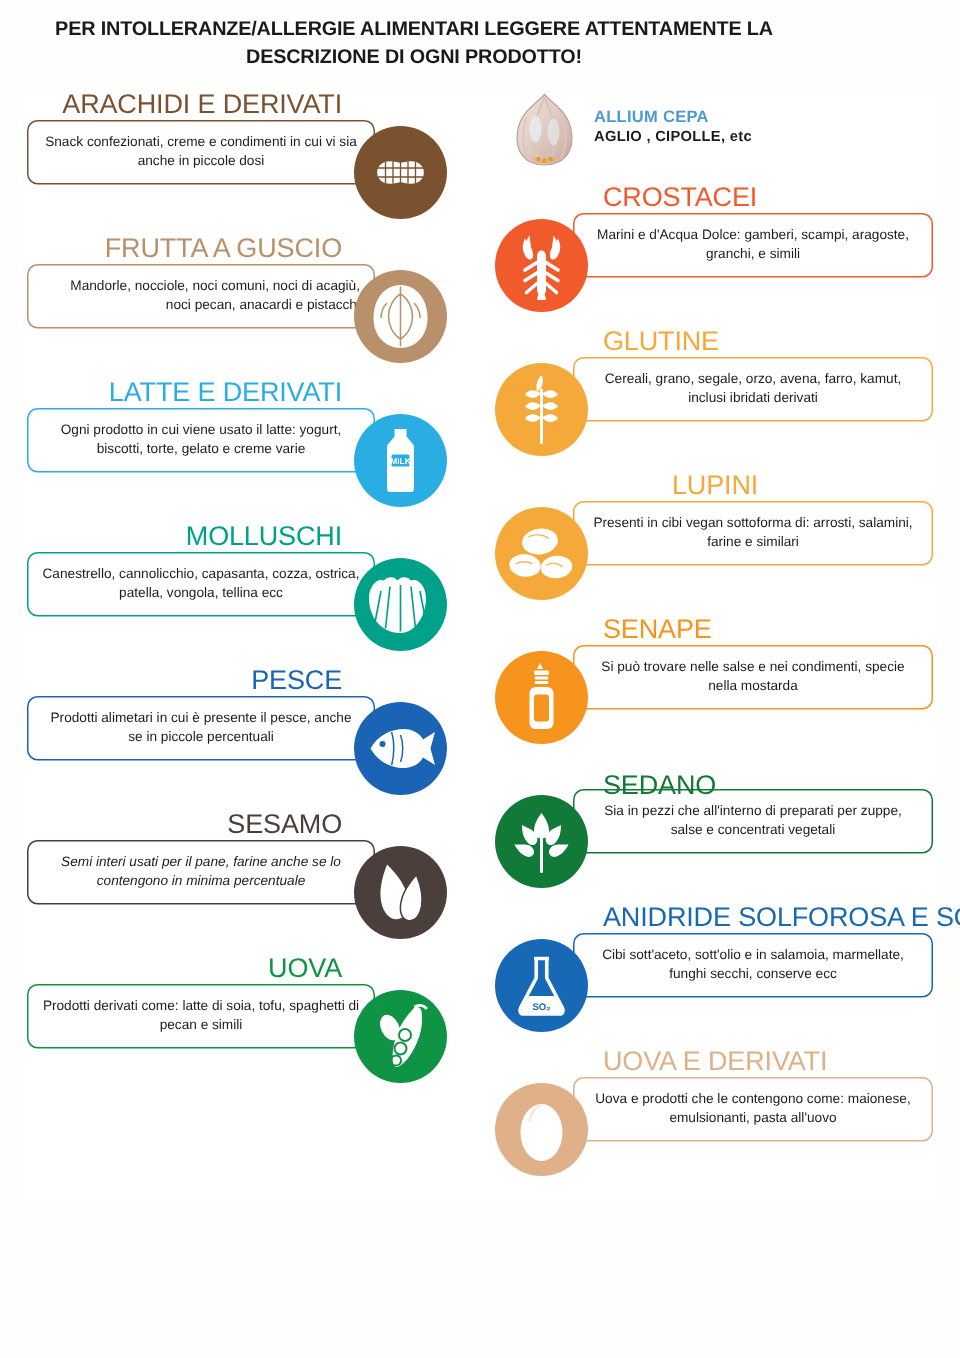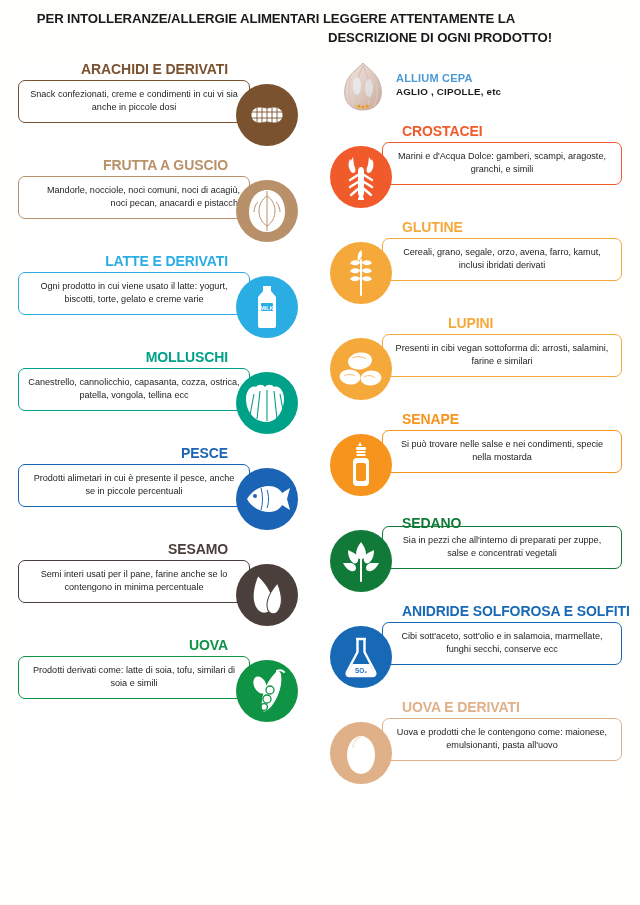--- a/index.html
+++ b/index.html
@@ -11,21 +11,21 @@
   }
   #root { position: relative; width: 640px; height: 905px; background: #fefefc; }
 
   
   .title {
     position: absolute; left: 0; top: 9px; width: 552px;
     text-align: center;
     font-size: 13.2px; font-weight: bold; letter-spacing: -0.1px;
     color: #1a1a1a; line-height: 19px;
   }
-  .title .l2 { display: block; text-align: right; }
+  .title .l2 { display: block; }
 
   
   .card {
     position: absolute; left: 12px; top: 62px;
     width: 616px; height: 740px;
     background: #ffffff;
   }
 
   
   .col { position: absolute; top: 0; }
@@ -54,21 +54,21 @@
   .row { position: absolute; width: 100%; height: 96px; }
 
   .circ {
     position: absolute; width: 62px; height: 62px; border-radius: 50%;
     top: 22px; display: flex; align-items: center; justify-content: center;
   }
   .circ svg { display: block; }
 
   .hdr {
     position: absolute; top: 0px;
-    font-size: 14px; font-weight: bold; letter-spacing: -0.1px;
+    font-size: 18px; font-weight: normal; letter-spacing: -0.1px;
     line-height: 15px; white-space: nowrap;
   }
 
   .bubble {
     position: absolute; top: 18px;
     border: 1.6px solid #888; border-radius: 7px;
     background: #fff;
     padding: 7px 9px 8px 9px;
     font-size: 9.1px; line-height: 13.2px;
     color: #1d1d1d; text-align: center;
@@ -172,34 +172,34 @@
               </g>
         <circle cx="12" cy="13" r="2" fill="#1b63b5"></circle>
         <g fill="none" stroke="#1b63b5" stroke-width="1">
                 <path d="M18 5c2 6 2 16 0 22M24 7c2 5 2 13 0 18"></path>
               </g>
             </svg>
           </div>
           <div class="hdr" style="color: rgb(27, 99, 181);">PESCE</div>
         </div>
         <div class="row" style="top: 480px;">
-          <div class="bubble" style="border-color: rgb(74, 63, 58);">Semi interi usati per il pane, farine anche se lo contengono in minima percentuale</div>
+          <div class="bubble" style="border-color: rgb(74, 63, 58); font-style: italic;">Semi interi usati per il pane, farine anche se lo contengono in minima percentuale</div>
           <div class="circ" style="background: rgb(74, 63, 58);">
             <svg width="38" height="44" viewBox="0 0 38 44">
               <g fill="#ffffff">
         <path d="M14 3c-6 9-9 17-9 24 0 8 4 13 9 13s9-5 9-13c0-7-3-15-9-24z" transform="rotate(-12 14 22)"></path>
         <path d="M27 10c-5 8-7 14-7 20 0 7 3 11 7 11s7-4 7-11c0-6-2-12-7-20z" transform="rotate(10 27 25)"></path>
               </g>
         <path d="M27 10c-5 8-7 14-7 20 0 7 3 11 7 11s7-4 7-11c0-6-2-12-7-20z" transform="rotate(10 27 25)" fill="none" stroke="#4a3f3a" stroke-width="1"></path>
             </svg>
           </div>
           <div class="hdr" style="color: rgb(74, 63, 58);">SESAMO</div>
         </div>
         <div class="row" style="top: 576px;">
-          <div class="bubble" style="border-color: rgb(14, 148, 68);">Prodotti derivati come: latte di soia, tofu, similari di soia e simili</div>
+          <div class="bubble" style="border-color: rgb(14, 148, 68);">Prodotti derivati come: latte di soia, tofu, spaghetti di pecan e simili</div>
           <div class="circ" style="background: rgb(14, 148, 68);">
             <svg width="40" height="46" viewBox="0 0 40 46">
               <g fill="#ffffff">
         <path d="M30 3c-4 4-8 9-11 15-3 7-5 15-4 23 0 2 2 3 4 2 5-3 9-9 12-16 3-7 4-14 3-21-0.3-2-2.5-3-4-3z"></path>
         <ellipse cx="13" cy="17" rx="6" ry="9" transform="rotate(-25 13 17)"></ellipse>
               </g>
         <g fill="none" stroke="#0e9444" stroke-width="1.3">
         <circle cx="23" cy="22" r="4"></circle>
                 <circle cx="20" cy="31" r="4"></circle>
                 <circle cx="17" cy="39" r="3.4"></circle>

